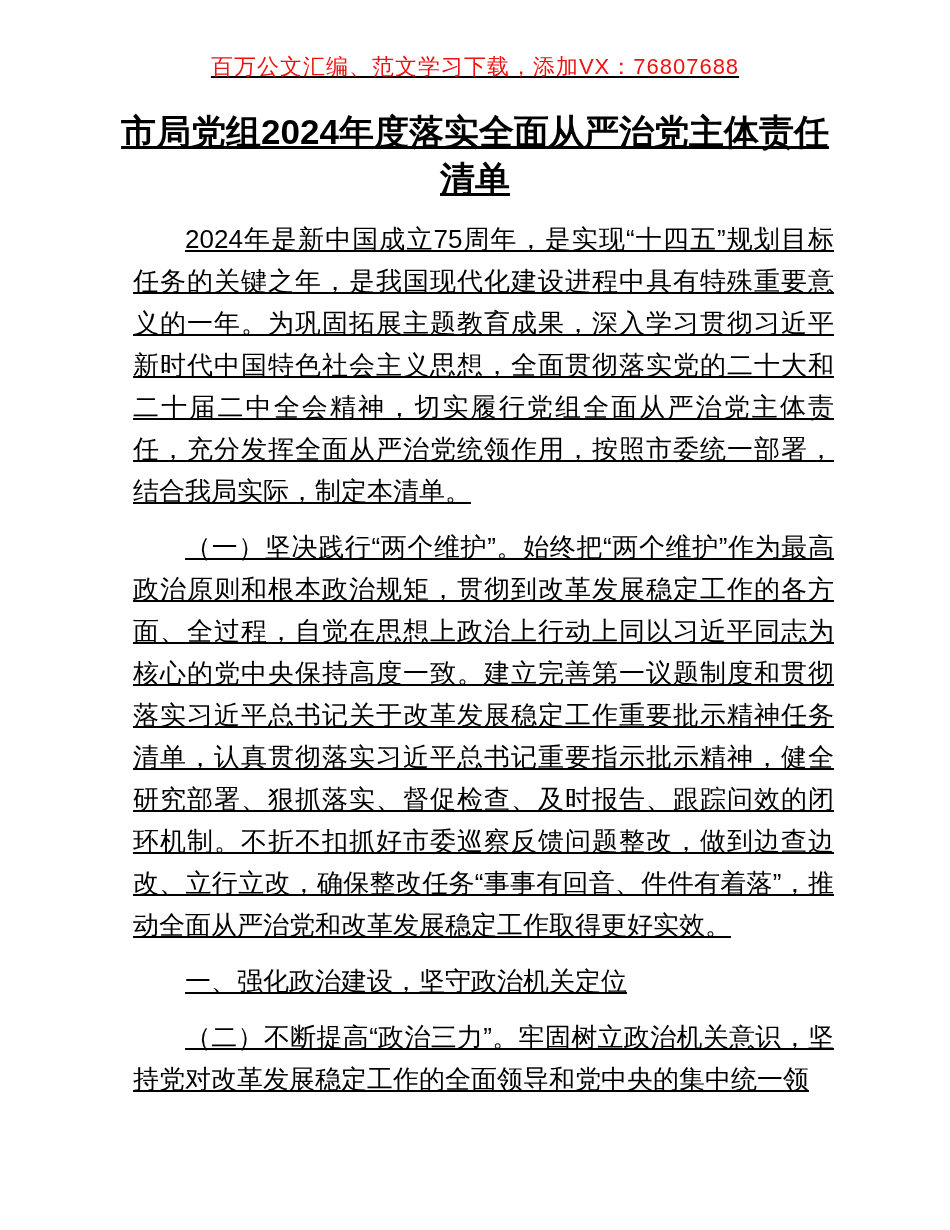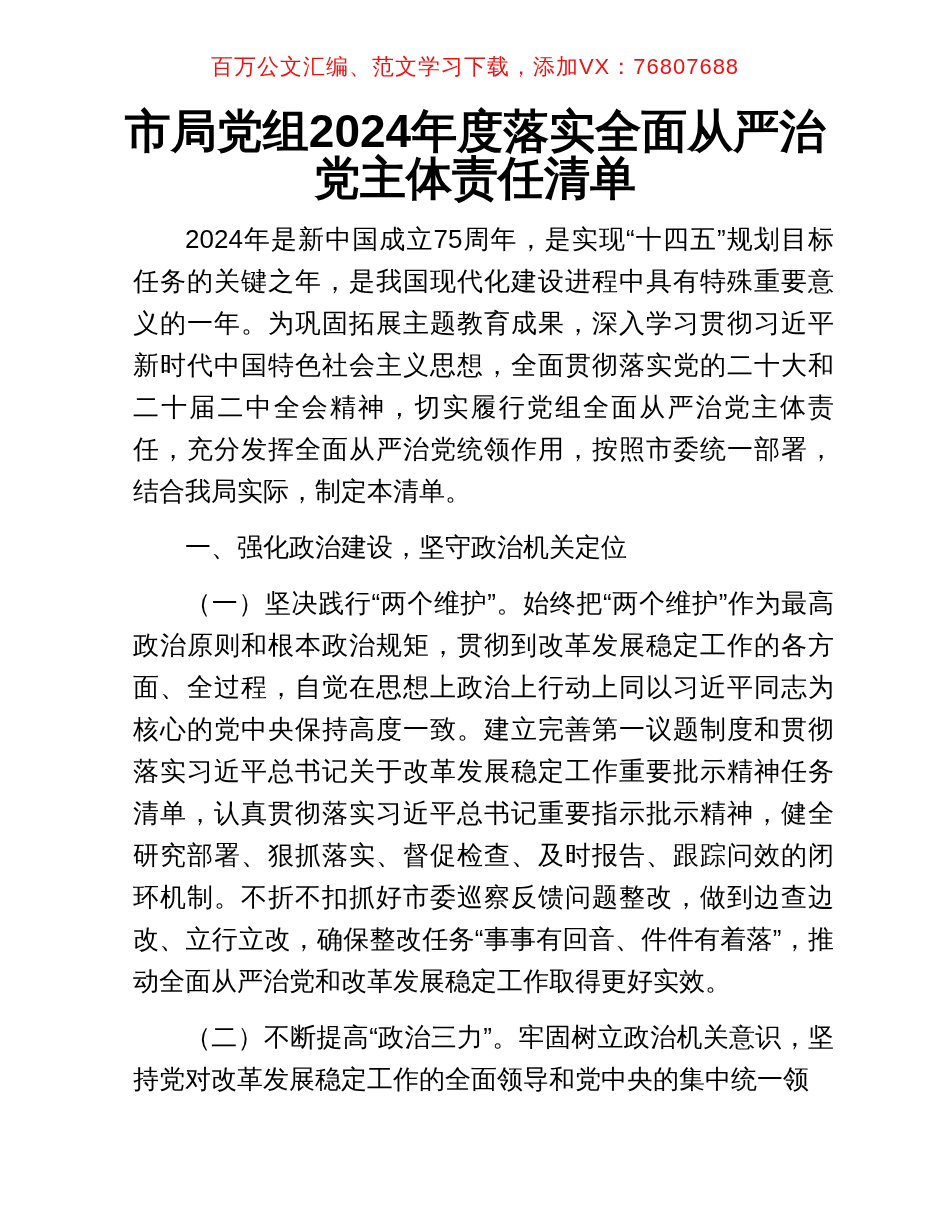--- a/index.html
+++ b/index.html
@@ -8,34 +8,35 @@
     background: #ffffff;
   }
   .page {
     position: relative;
     width: 950px;
     height: 1230px;
     background: #ffffff;
     overflow: hidden;
     font-family: "Liberation Sans", "DejaVu Sans", sans-serif;
     color: #000000;
+    text-decoration: underline;
   }
   .promo {
     margin-top: 52px;
     text-align: center;
     font-size: 22px;
     letter-spacing: 1px;
     color: #ee1111;
     font-weight: 400;
   }
   .doc-title {
     width: 740px;
     margin: 26px auto 8px auto;
     text-align: center;
-    font-size: 46px;
+    font-size: 35px;
     line-height: 47px;
     font-weight: 700;
   }
   .doc-body {
     margin: 16px 104px 0 133px;
     font-size: 26px;
     line-height: 42px;
     text-align: justify;
     text-justify: inter-ideograph;
   }
@@ -48,17 +49,17 @@
 </head>
 <body>
 
 <div class="page">
   <div class="promo">百万公文汇编、范文学习下载，添加VX：76807688</div>
 
   <div class="doc-title">市局党组2024年度落实全面从严治党主体责任清单</div>
 
   <div class="doc-body">
       <p>2024年是新中国成立75周年，是实现“十四五”规划目标任务的关键之年，是我国现代化建设进程中具有特殊重要意义的一年。为巩固拓展主题教育成果，深入学习贯彻习近平新时代中国特色社会主义思想，全面贯彻落实党的二十大和二十届二中全会精神，切实履行党组全面从严治党主体责任，充分发挥全面从严治党统领作用，按照市委统一部署，结合我局实际，制定本清单。</p>
+      <p>（一）坚决践行“两个维护”。始终把“两个维护”作为最高政治原则和根本政治规矩，贯彻到改革发展稳定工作的各方面、全过程，自觉在思想上政治上行动上同以习近平同志为核心的党中央保持高度一致。建立完善第一议题制度和贯彻落实习近平总书记关于改革发展稳定工作重要批示精神任务清单，认真贯彻落实习近平总书记重要指示批示精神，健全研究部署、狠抓落实、督促检查、及时报告、跟踪问效的闭环机制。不折不扣抓好市委巡察反馈问题整改，做到边查边改、立行立改，确保整改任务“事事有回音、件件有着落”，推动全面从严治党和改革发展稳定工作取得更好实效。</p>
       <p>一、强化政治建设，坚守政治机关定位</p>
-      <p>（一）坚决践行“两个维护”。始终把“两个维护”作为最高政治原则和根本政治规矩，贯彻到改革发展稳定工作的各方面、全过程，自觉在思想上政治上行动上同以习近平同志为核心的党中央保持高度一致。建立完善第一议题制度和贯彻落实习近平总书记关于改革发展稳定工作重要批示精神任务清单，认真贯彻落实习近平总书记重要指示批示精神，健全研究部署、狠抓落实、督促检查、及时报告、跟踪问效的闭环机制。不折不扣抓好市委巡察反馈问题整改，做到边查边改、立行立改，确保整改任务“事事有回音、件件有着落”，推动全面从严治党和改革发展稳定工作取得更好实效。</p>
       <p>（二）不断提高“政治三力”。牢固树立政治机关意识，坚持党对改革发展稳定工作的全面领导和党中央的集中统一领</p>
     </div>
 </div>
 
 </body></html>

